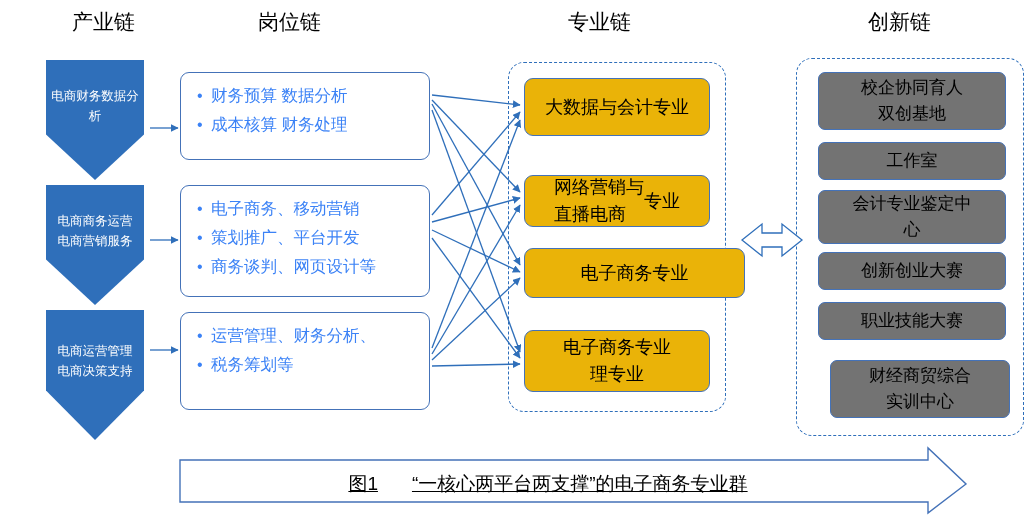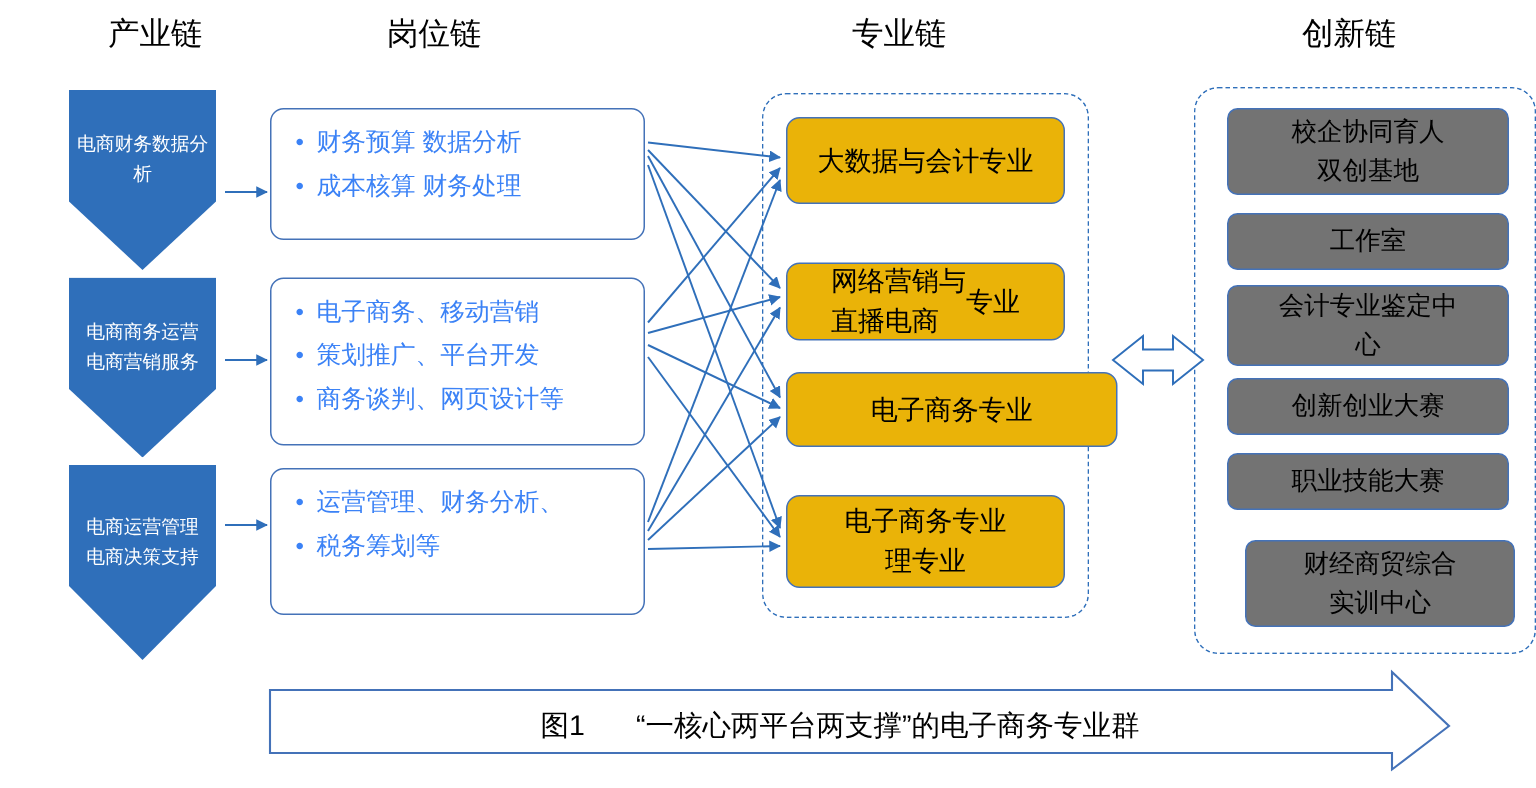--- a/index.html
+++ b/index.html
@@ -120,30 +120,31 @@
   
   .banner {
     position: absolute;
     left: 178px;
     top: 455px;
     width: 790px;
     height: 58px;
   }
   .banner-text {
     position: absolute;
-    left: 12px;
+    left: 0;
     top: 0;
     width: 740px;
     height: 58px;
     display: flex;
     align-items: center;
     justify-content: center;
     font-size: 19px;
     color: #000;
     white-space: nowrap;
+    text-decoration: underline;
   }
   .banner-text .gap { display: inline-block; width: 34px; }
 </style>
 </head>
 <body>
 
 <div id="canvas">
 
   <div class="col-title" style="left:72px; top:8px;">产业链</div>
   <div class="col-title" style="left:258px; top:8px;">岗位链</div>

